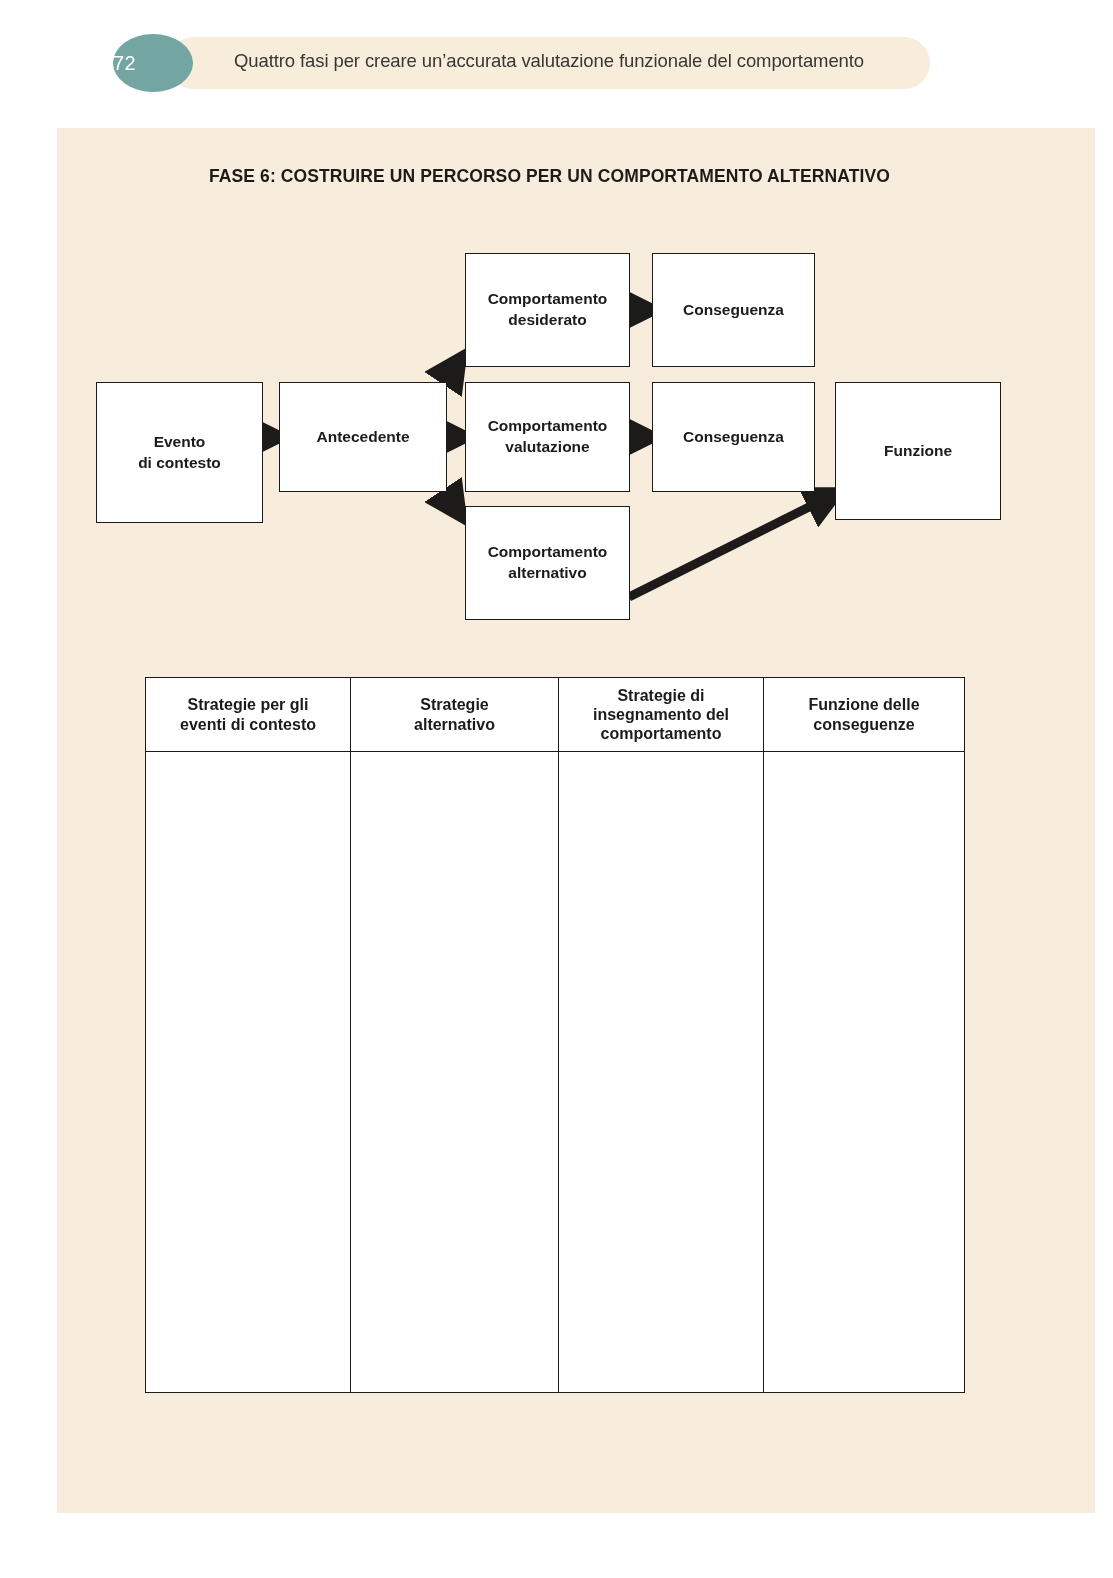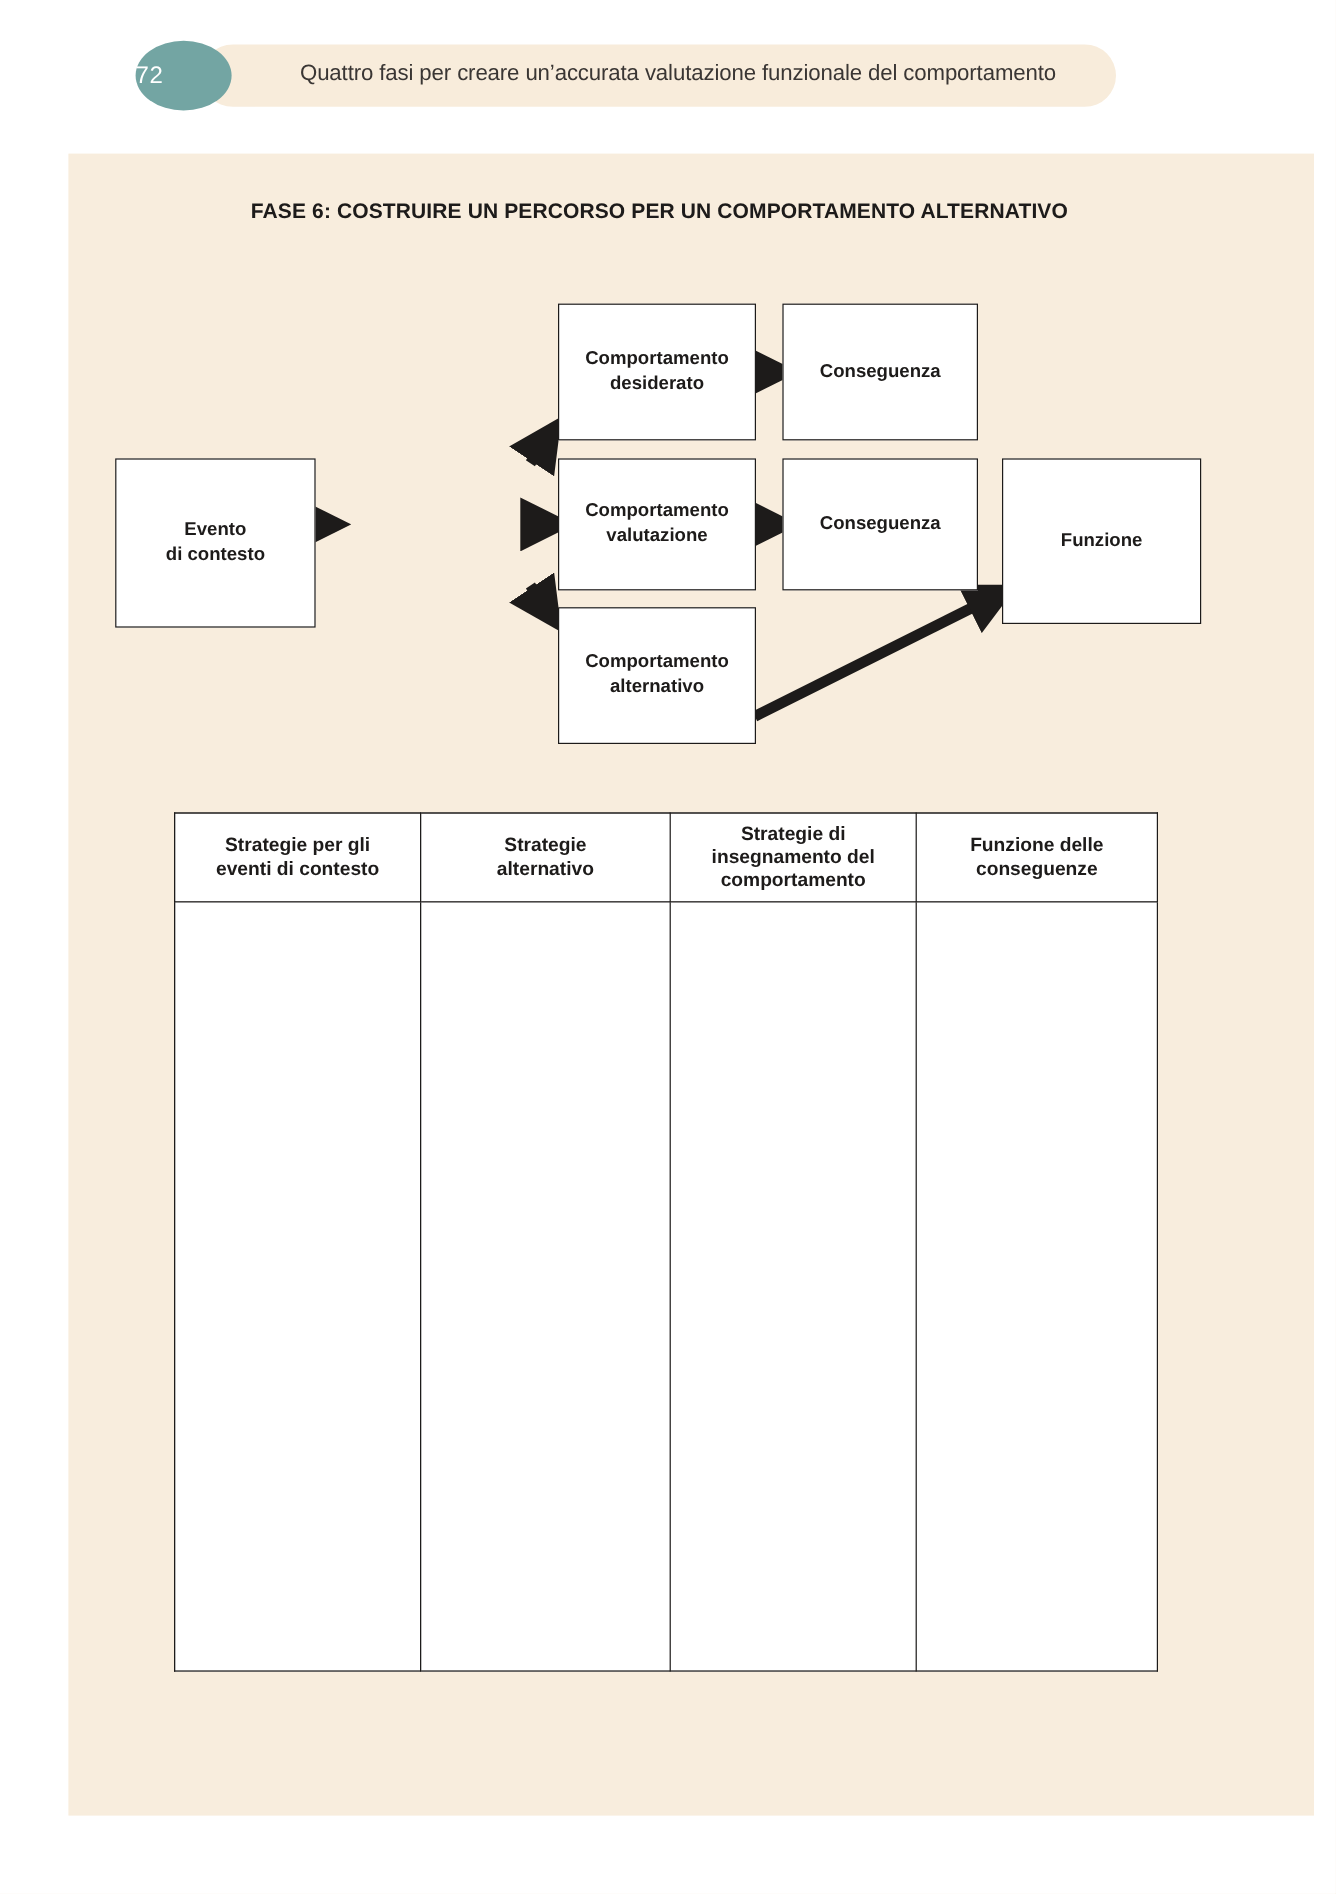--- a/index.html
+++ b/index.html
@@ -20,21 +20,21 @@
     position: absolute;
     left: 168px;
     top: 37px;
     width: 762px;
     height: 52px;
     background: #f8ecdb;
     border-radius: 26px;
   }
   .header-title {
     position: absolute;
-    left: 250px;
+    left: 234px;
     top: 50px;
     width: 690px;
     font-size: 18.5px;
     color: #3a3634;
     letter-spacing: -0.1px;
     white-space: nowrap;
   }
   .page-number-badge {
     position: absolute;
     left: 113px;
@@ -118,21 +118,21 @@
 
   
   .strategy-table {
     position: absolute;
     left: 145px;
     top: 677px;
     width: 819px;
     height: 709px;
     border-collapse: collapse;
     table-layout: fixed;
-    background: #737373;
+    background: #14b8a6;
   }
   .strategy-table th,
   .strategy-table td {
     border: 1.7px solid #1d1b1a;
     background: #ffffff;
     padding: 0;
     margin: 0;
   }
   .strategy-table th {
     height: 69px;
@@ -187,20 +187,25 @@
     <line x1="572" y1="469" x2="772" y2="369" stroke="#1d1b1a" stroke-width="9" marker-end="url(#ah)"></line>
   </svg>
 
   <div class="fbox box-evento">
     <div>
       <span>Evento</span>
       <span>di contesto</span>
     </div>
   </div>
 
+  <div class="fbox box-antecedente">
+    <div>
+      <span>Antecedente</span>
+    </div>
+  </div>
 
   <div class="fbox box-desiderato">
     <div>
       <span>Comportamento</span>
       <span>desiderato</span>
     </div>
   </div>
 
   <div class="fbox box-problematico">
     <div>

